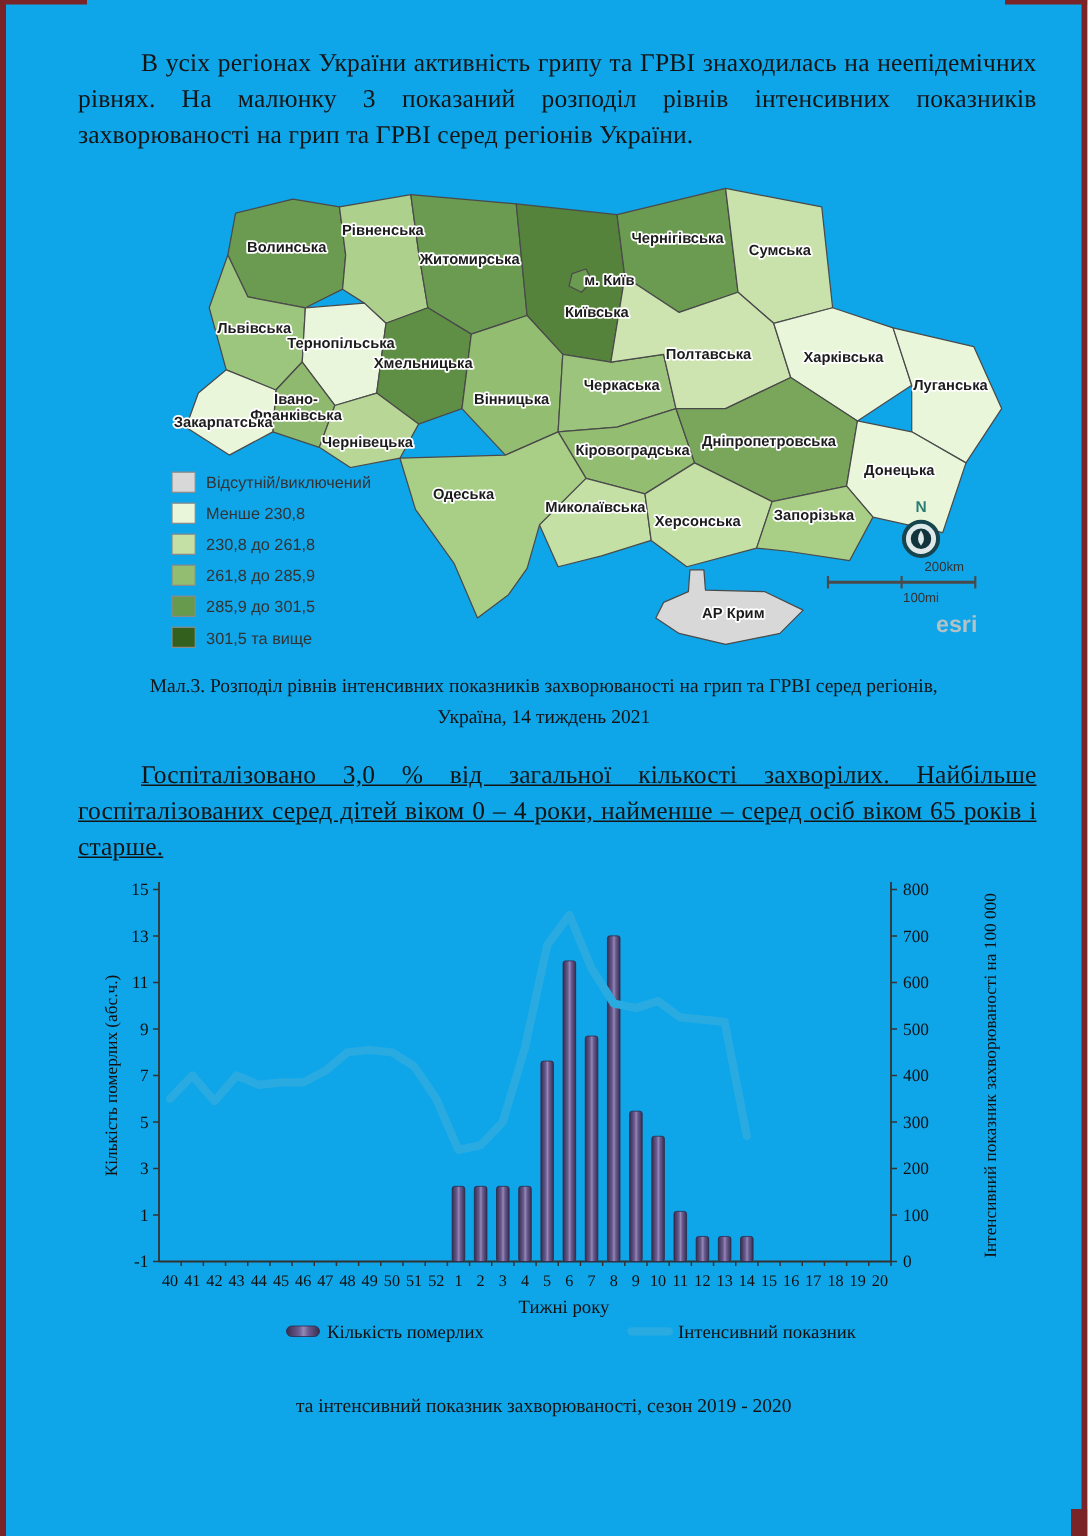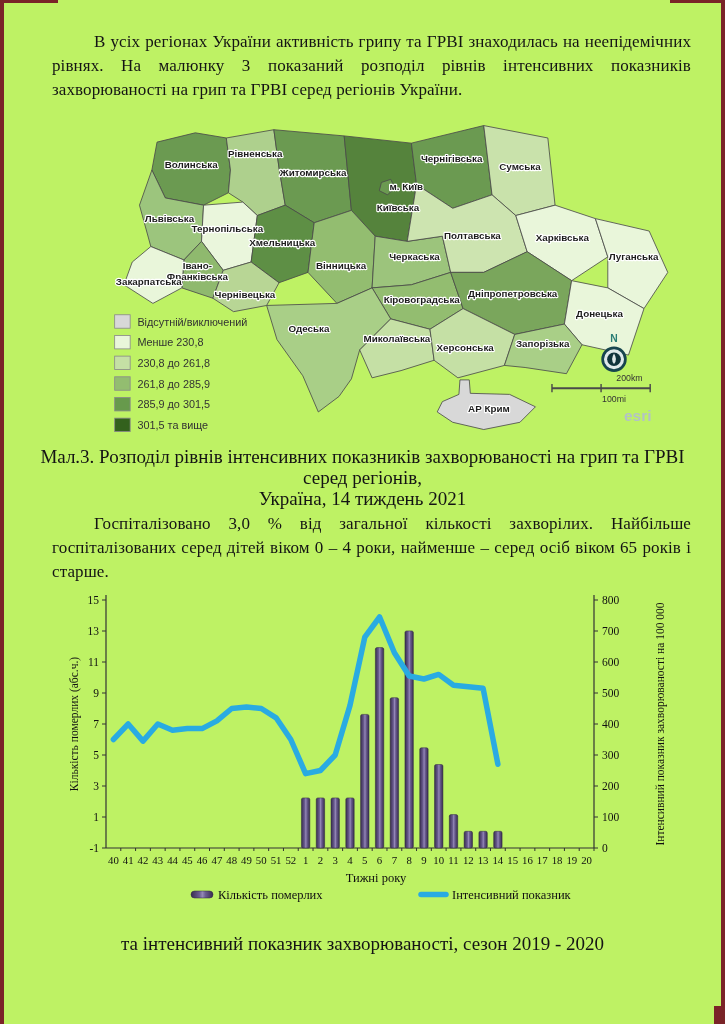--- a/index.html
+++ b/index.html
@@ -1,30 +1,30 @@
 <!DOCTYPE html>
 <html lang="uk"><head>
 <meta charset="utf-8">
 <style>
   html,body{margin:0;padding:0;background:#ffffff;}
   .page{
     position:relative;width:725px;height:1024px;margin:0 auto;
-    background:#bef264;overflow:hidden;
+    background:#0ea5e9;overflow:hidden;
     font-family:"Liberation Serif", serif;color:#141414;
   }
   .edge{position:absolute;background:#7a2428;}
   .body-text{
     margin:0;padding:0 34px 0 52px;font-size:17px;line-height:24px;
     text-align:justify;text-indent:42px;letter-spacing:.1px;
   }
   .p1{padding-top:30px;}
-  .p2{margin-top:3px;}
+  .p2{margin-top:17px;text-decoration:underline;}
   .map-fig{position:relative;width:600px;margin:6px 0 0 100px;height:336px;}
   .caption{
-    margin:2px 30px 0 30px;text-align:center;font-size:19px;line-height:21px;
+    margin:2px 30px 0 30px;text-align:center;font-size:13px;line-height:21px;
   }
   .chart-fig{position:relative;margin:6px 0 0 66px;width:622px;height:320px;}
   svg text{font-family:"Liberation Serif", serif;}
   .map-fig svg text{font-family:"Liberation Sans", sans-serif;}
 </style>
 </head>
 <body>
 
 <div class="page">
 

